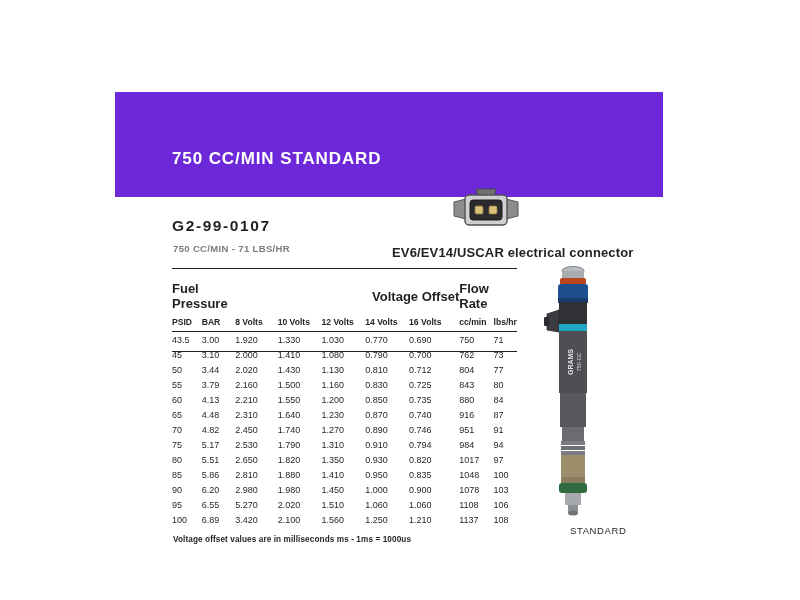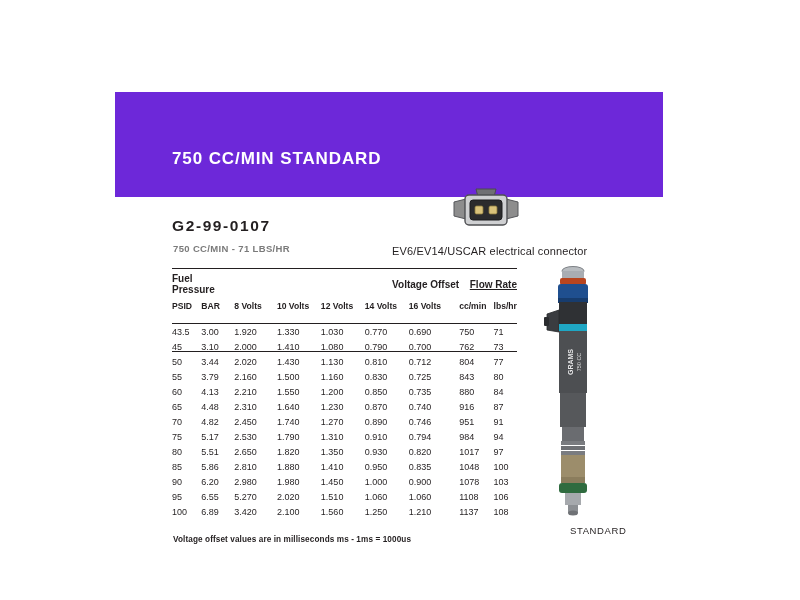--- a/index.html
+++ b/index.html
@@ -56,22 +56,22 @@
     font-weight: bold;
     letter-spacing: 0.35px;
     color: #7a7a7a;
   }
 
   
   .connector-note {
     position: absolute;
     left: 361px;
     top: 245px;
-    font-size: 11px;
-    font-weight: normal;
+    font-size: 13px;
+    font-weight: bold;
     letter-spacing: 0.15px;
     color: #231f20;
     white-space: nowrap;
     padding-left: 31px;
   }
 
   
   .connector {
     position: absolute;
     left: 450px;
@@ -86,32 +86,32 @@
     left: 172px;
     top: 268px;
     width: 345px;
   }
   table {
     border-collapse: collapse;
     width: 345px;
     font-size: 9px;
   }
   thead tr.group-row th {
-    font-size: 10px;
-    font-weight: bold;
-    padding: 4px 0 4px 0;
+    font-size: 13px;
+    font-weight: bold;
+    padding: 12px 0 4px 0;
     border-top: 1.4px solid #231f20;
     border-bottom: none;
     text-align: left;
     color: #231f20;
   }
   thead tr.head-row th {
     font-size: 8.6px;
     font-weight: bold;
-    padding: 2px 0 12px 0;
+    padding: 2px 0 4px 0;
     border-bottom: 1.1px solid #231f20;
     text-align: left;
     color: #231f20;
     white-space: nowrap;
   }
   tbody td {
     padding: 2.5px 0 2.5px 0;
     font-size: 9px;
     color: #231f20;
     border: none;
@@ -209,21 +209,21 @@
         <col class="c-12v">
       <col class="c-14v">
         <col class="c-16v">
         <col class="c-ccmin">
         <col class="c-lbshr">
     </colgroup>
     <thead>
       <tr class="group-row">
         <th colspan="2" class="sp-fuel">Fuel Pressure</th>
         <th colspan="5" style="text-align:right;">Voltage Offset</th>
-        <th colspan="2" style="text-align:right;text-decoration:underline;">Flow Rate</th>
+        <th colspan="2" style="text-align:left;">Flow Rate</th>
       </tr>
       <tr class="head-row">
         <th class="num">PSID</th>
         <th class="num">BAR</th>
         <th class="num">8 Volts</th>
         <th class="num">10 Volts</th>
         <th class="num">12 Volts</th>
         <th class="num">14 Volts</th>
         <th class="num">16 Volts</th>
         <th class="num">cc/min</th>

